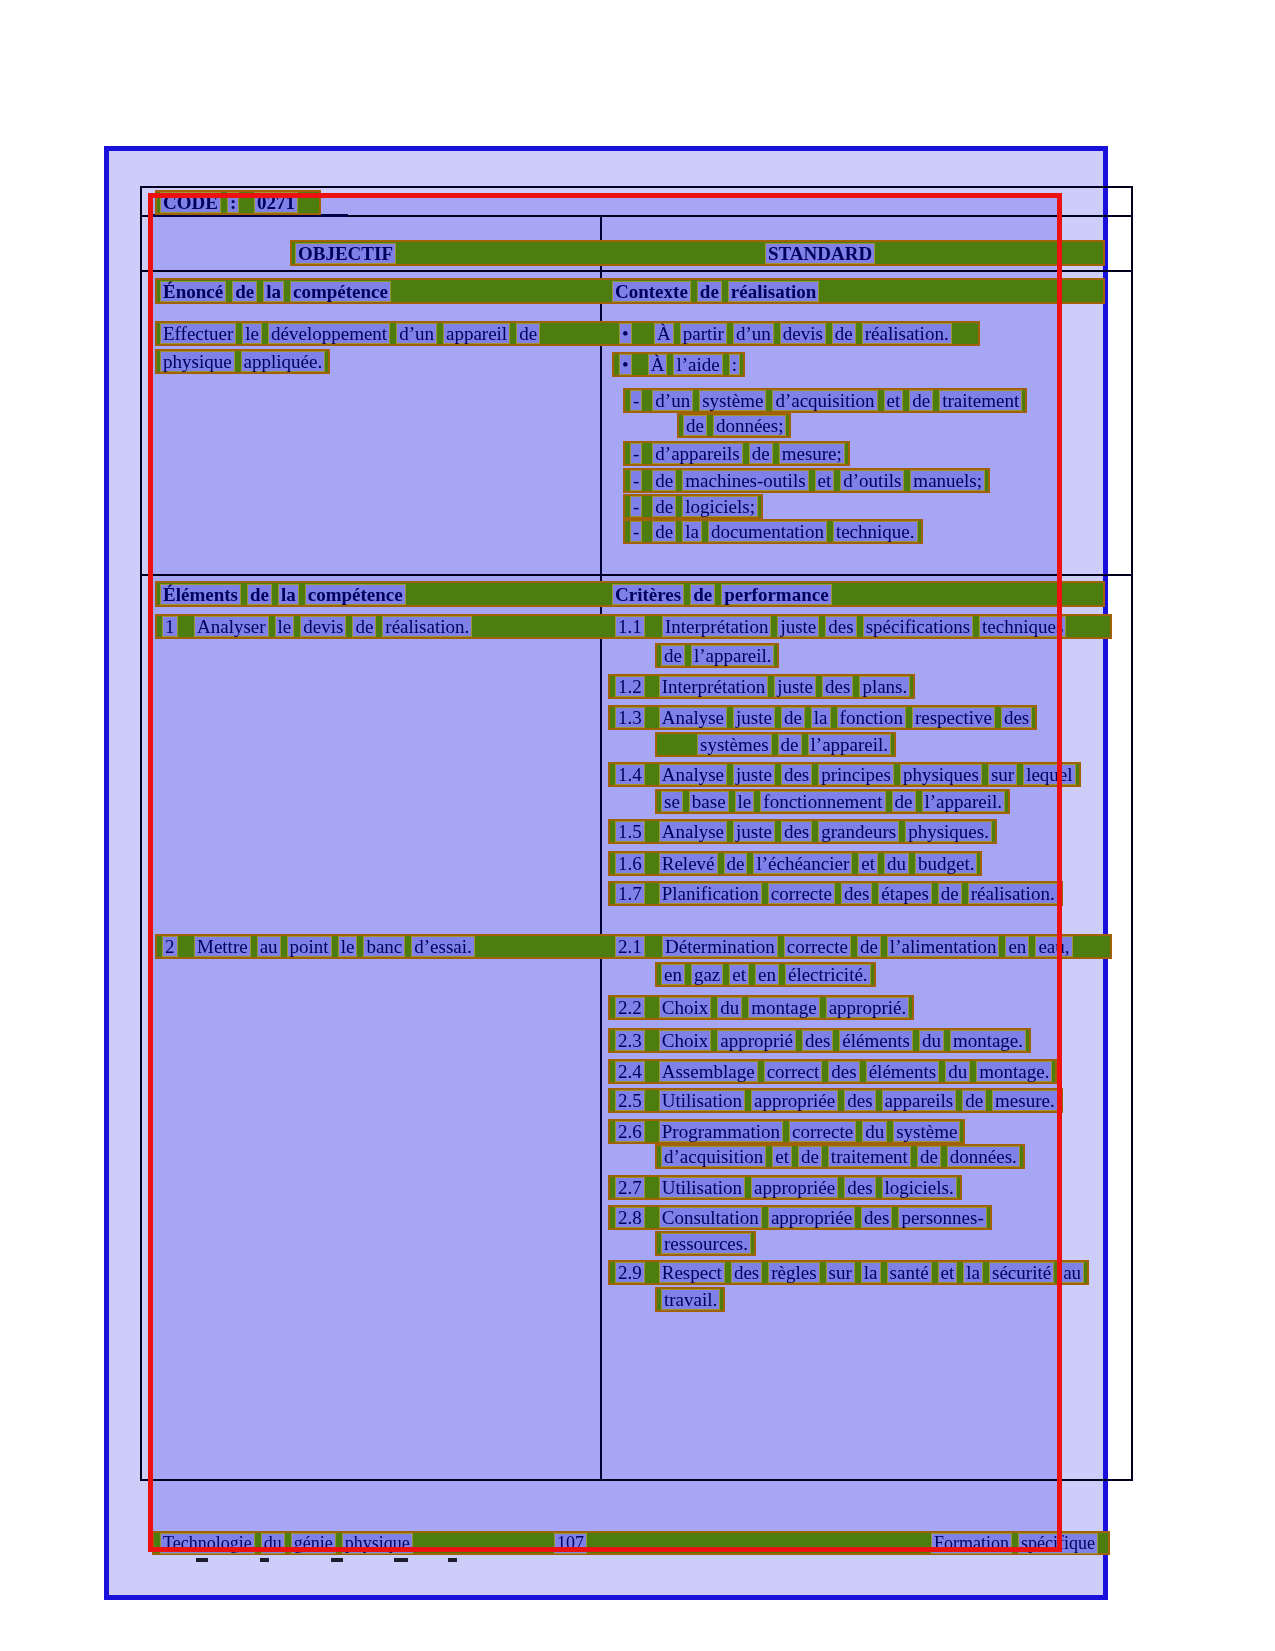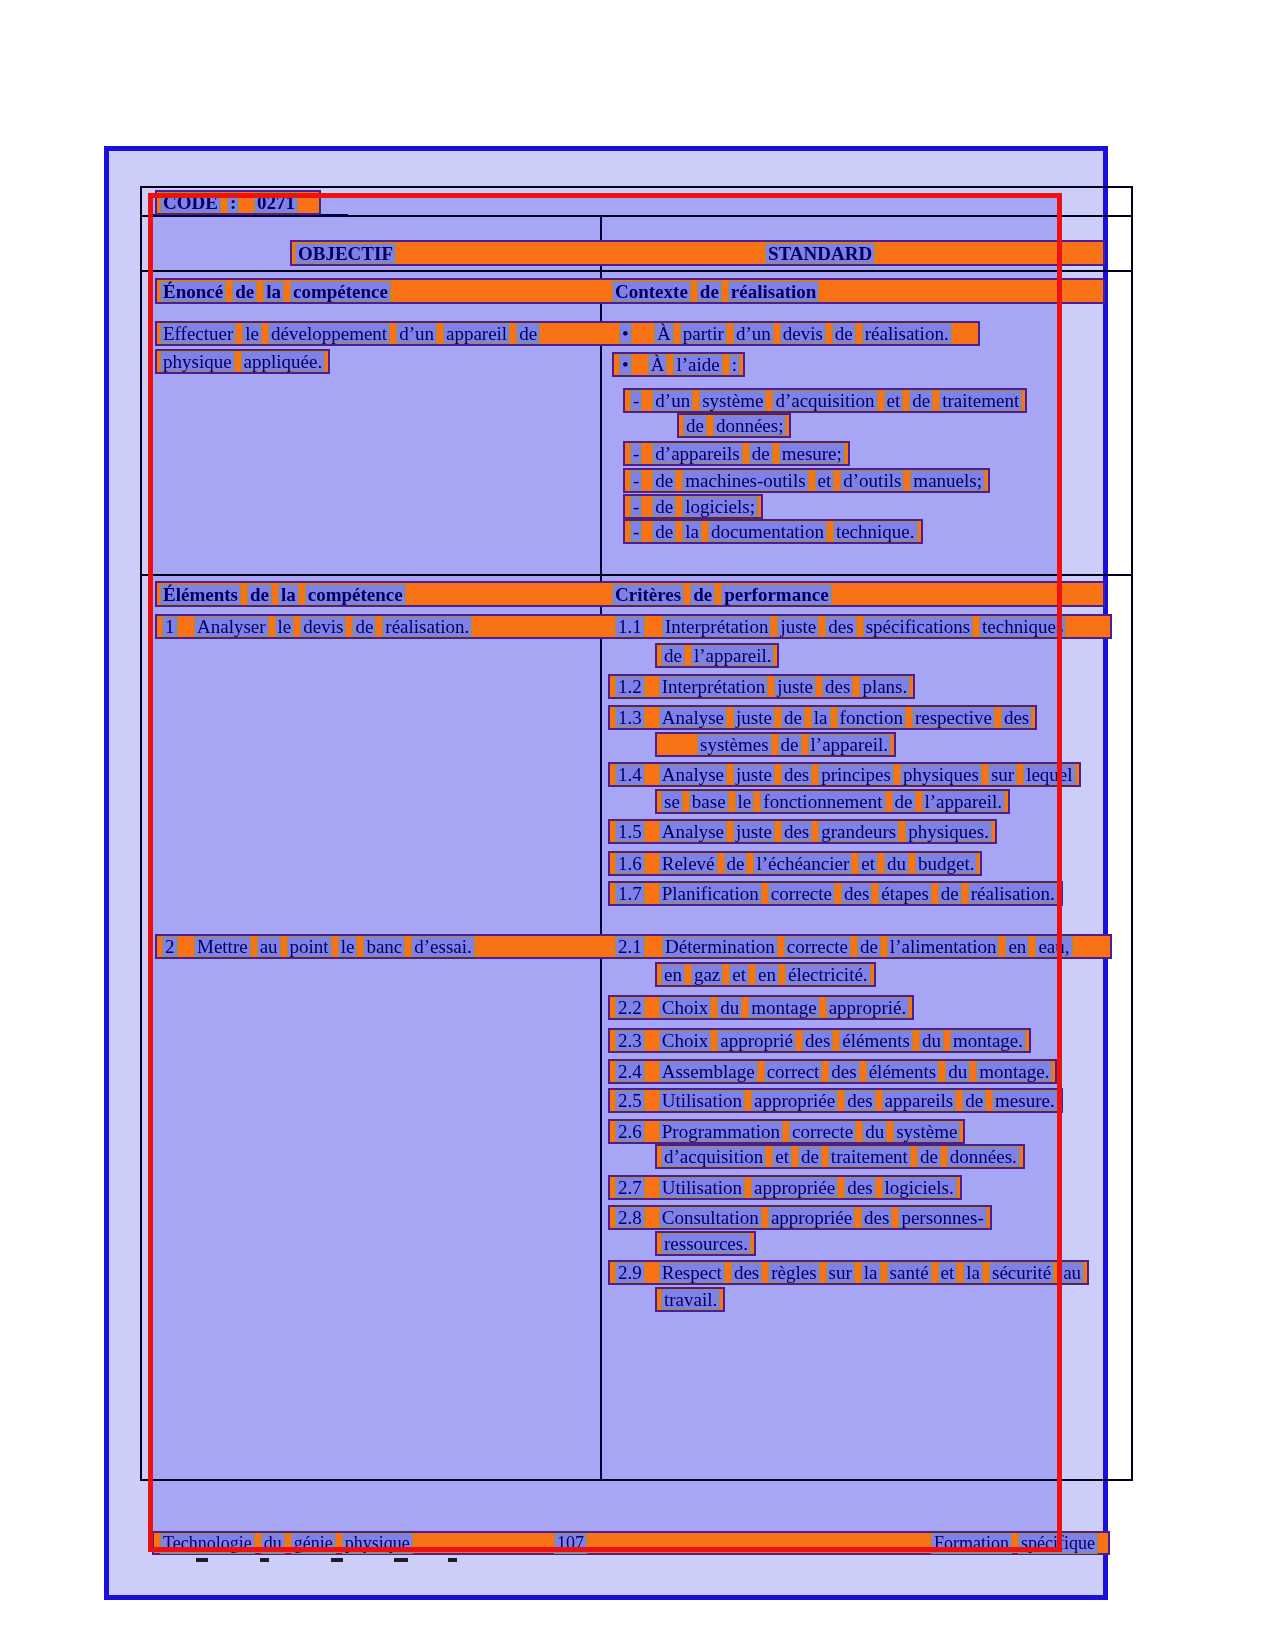--- a/index.html
+++ b/index.html
@@ -30,21 +30,21 @@
   #hline-sections{left:140px;top:574px;width:993px;}
   #col-divider{left:600px;top:215px;height:1266px;}
   
   .red-rect{
     position:absolute;left:148px;top:193px;width:914px;height:1359px;
     border:5px solid #ee1111;box-sizing:border-box;z-index:50;pointer-events:none;
   }
   
   .ocr-line{
     position:absolute;box-sizing:border-box;height:25px;
-    border:2px solid #4c1d95;background:#f97316;
+    border:2px solid #a16207;background:#4d7c0f;
     display:flex;align-items:center;z-index:10;width:max-content;
     padding-right:3px;
   }
   .ocr-line.fixed{padding-right:0;}
   .seg{display:flex;gap:6px;align-items:center;height:100%;}
   .seg.abs{position:absolute;top:0;bottom:0;}
   .w{
     display:inline-block;border:1px solid #9c9431;background:#8080e9;
     color:#00005c;padding:0 2px;font-size:19px;line-height:19px;white-space:pre;
   }

